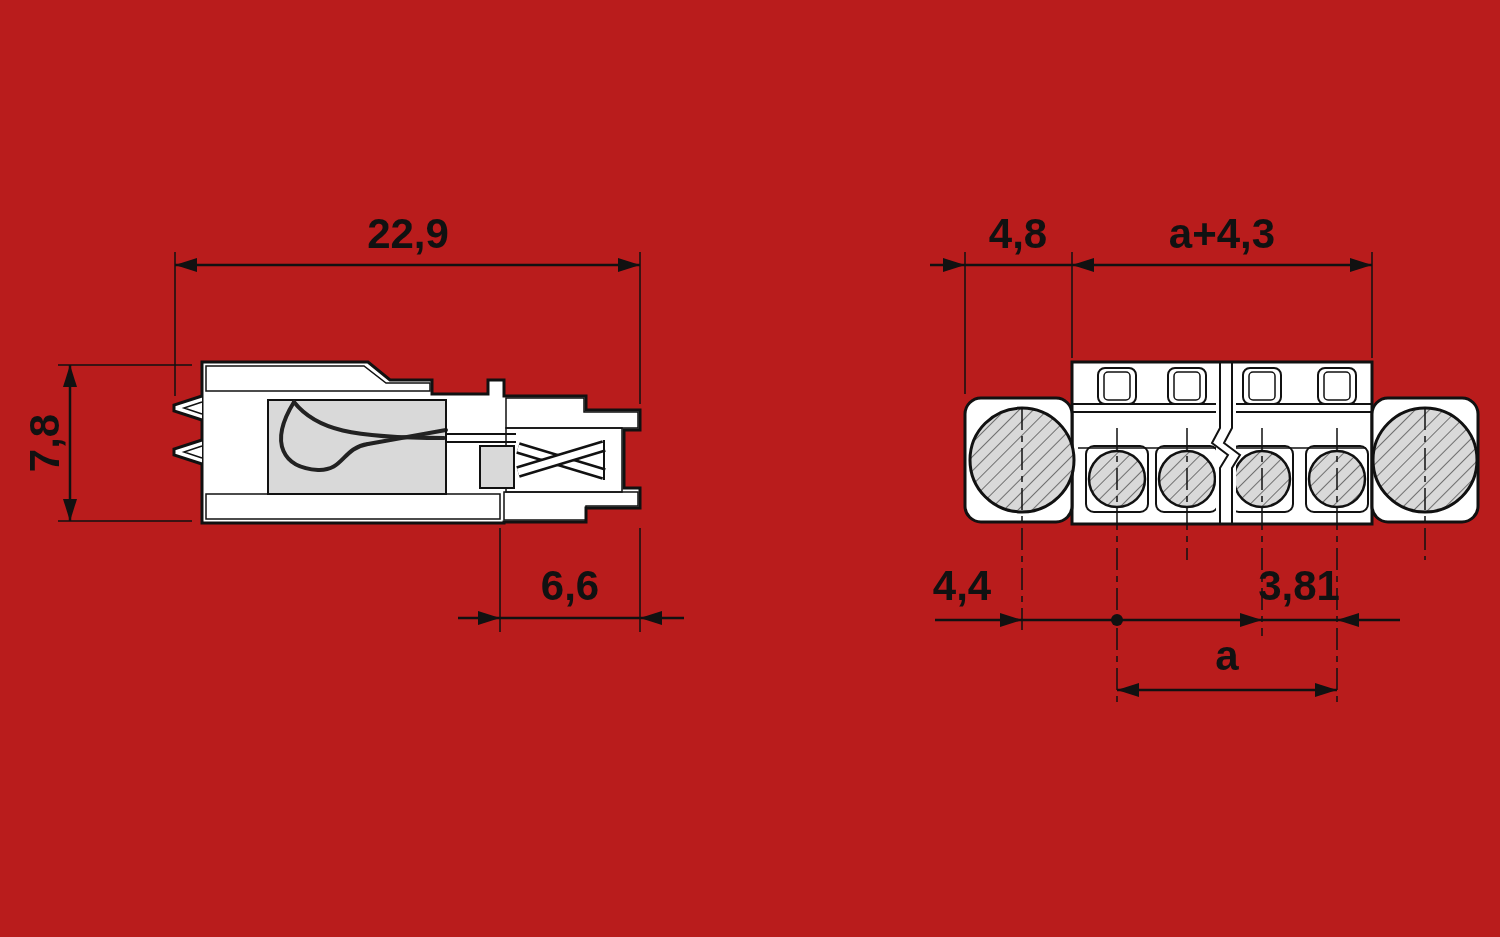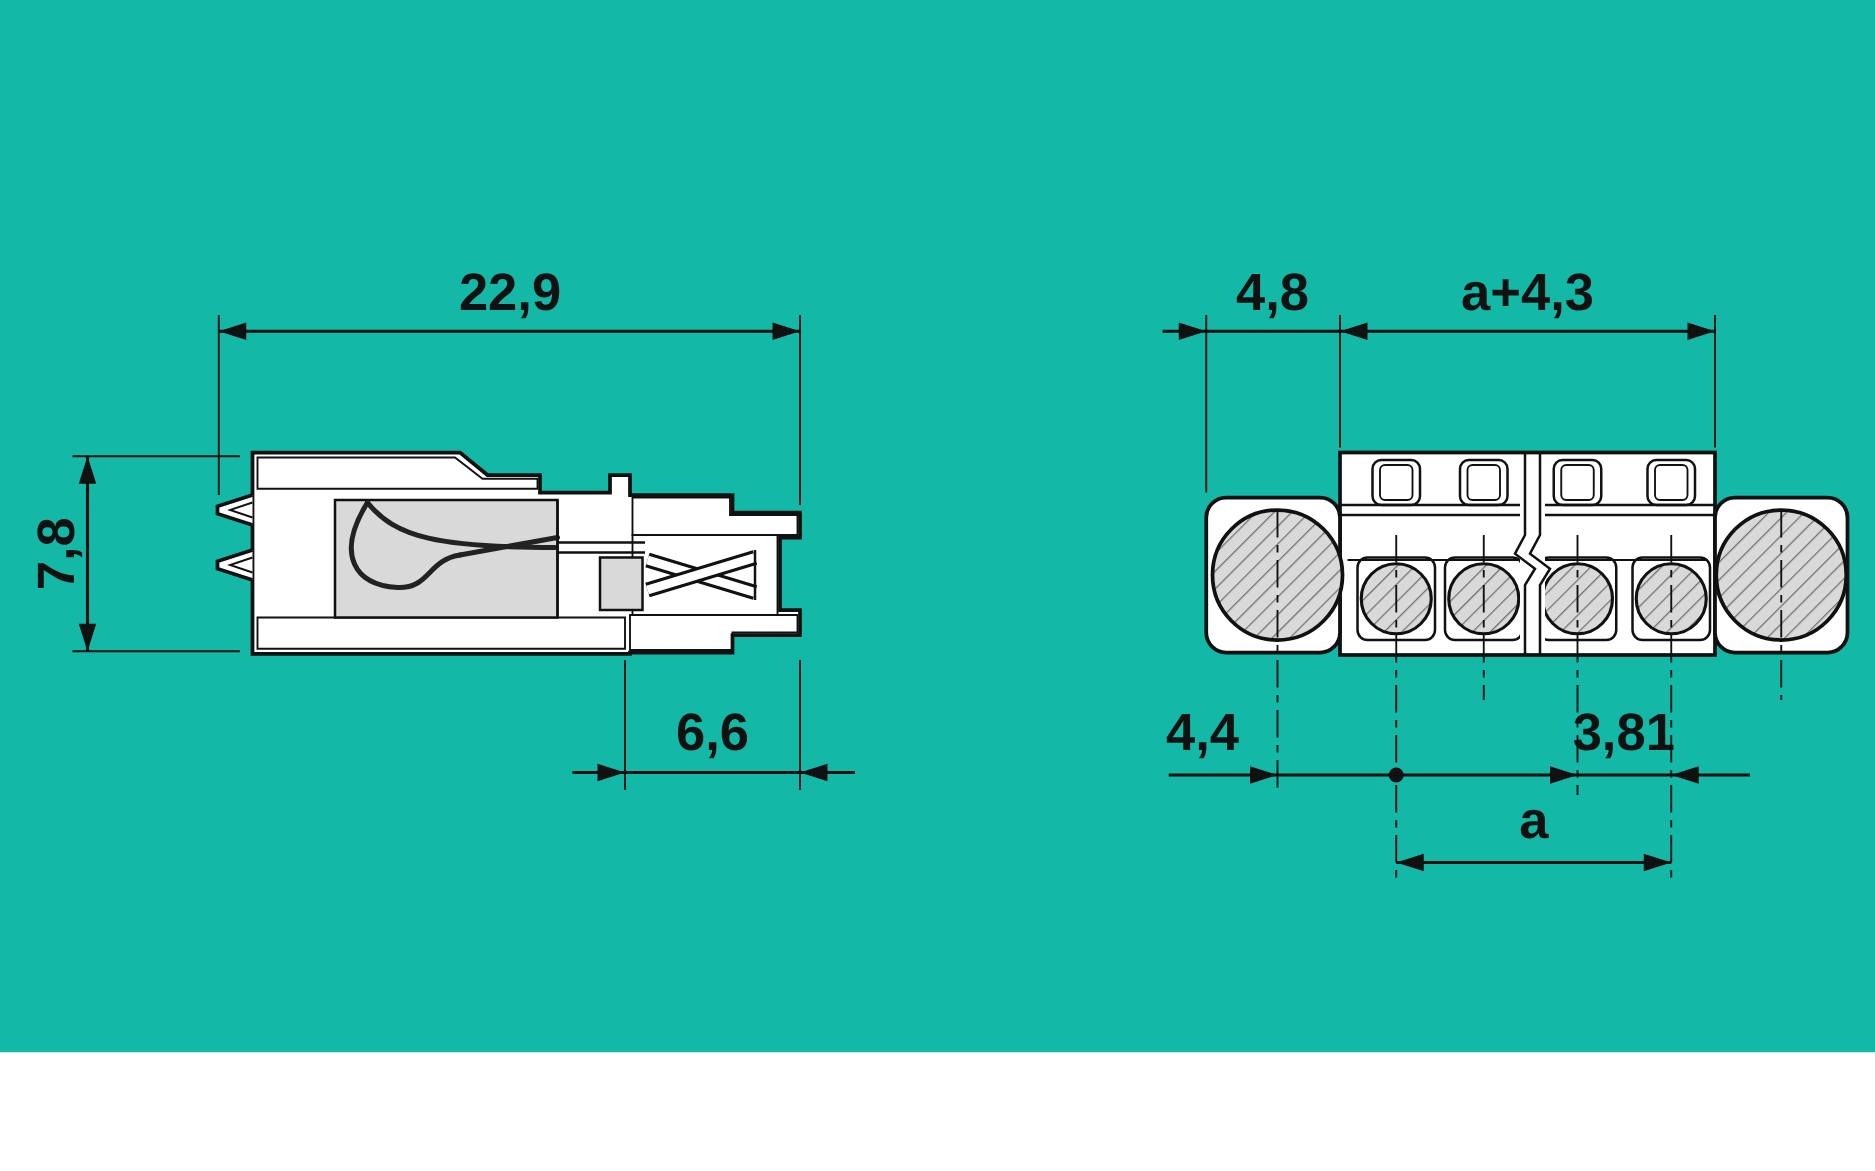--- a/index.html
+++ b/index.html
@@ -4,22 +4,22 @@
 <style>
   html, body {
     margin: 0;
     padding: 0;
     background: #ffffff;
     font-family: "Liberation Sans", sans-serif;
   }
   .canvas {
     position: relative;
     width: 1500px;
-    height: 842px;
-    background: #14b8a6;
+    height: 937px;
+    background: #b91c1c;
     overflow: hidden;
   }
   svg {
     position: absolute;
     inset: 0;
   }
   text.dim-label {
     font-family: "Liberation Sans", sans-serif;
     font-weight: 700;
     font-size: 42px;

